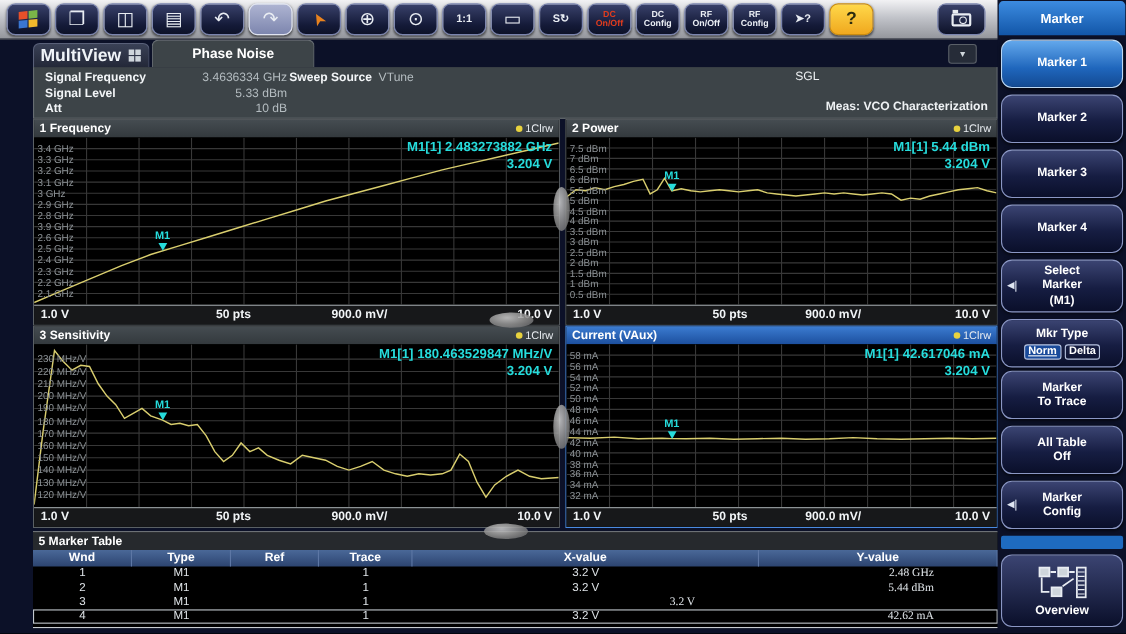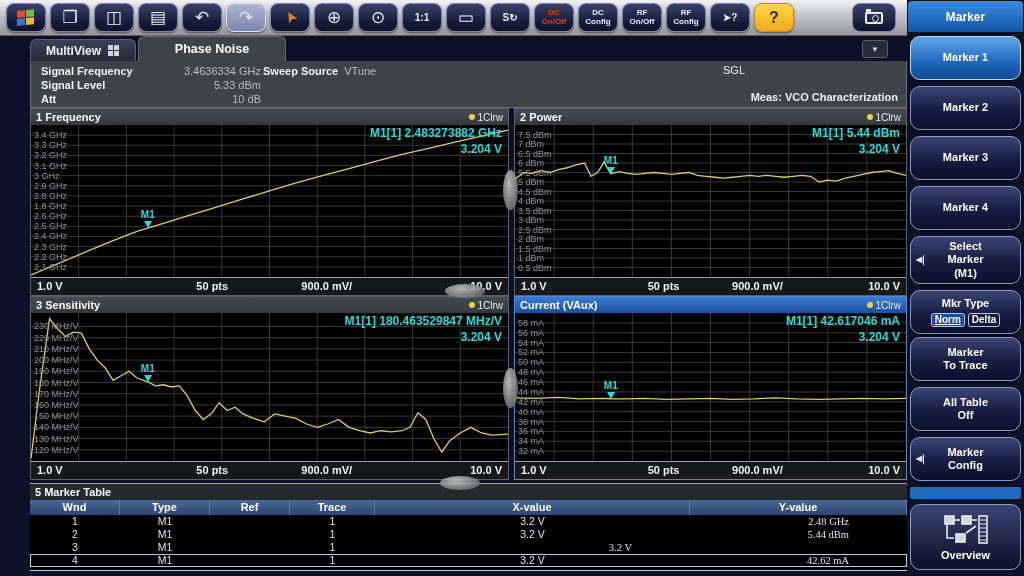--- a/index.html
+++ b/index.html
@@ -34,21 +34,21 @@
   .cam{width:18px;height:12px;border:2px solid #e9edf3;border-radius:2px;position:relative;}
   .cam:before{content:"";position:absolute;left:5px;top:1.5px;width:5px;height:5px;
         border:1.5px solid #e9edf3;border-radius:50%;}
   .cam:after{content:"";position:absolute;left:-1px;top:-5px;width:5px;height:3px;background:#e9edf3;}
 
   
   .tabbar{position:absolute;left:30px;top:36px;width:877px;height:25px;}
   .tab{position:absolute;display:flex;align-items:center;justify-content:center;
        font-weight:bold;cursor:pointer;border-radius:6px 6px 0 0;}
   .tab-mv{left:0;top:3px;width:106px;height:22px;background:linear-gradient(180deg,#3a4156,#232838);
-          border:1px solid #596078;border-bottom:none;font-size:12px;color:#f0f4f8;}
+          border:1px solid #596078;border-bottom:none;font-size:16px;color:#f0f4f8;}
   .tab-pn{left:108px;top:0;width:148px;height:25px;background:#3d4448;
           border:1px solid #676d72;border-bottom:none;font-size:12.5px;color:#fff;}
   .gridicon{display:inline-block;width:12px;height:12px;margin-left:7px;}
   .gridicon i{float:left;width:5px;height:5px;margin:0 1px 1px 0;background:#cfd6dc;}
   .tab-dd{position:absolute;left:832px;top:4px;width:26px;height:18px;background:#262c38;
           border:1px solid #5a6068;border-radius:3px;color:#cfd6dc;font-size:8px;
           display:flex;align-items:center;justify-content:center;cursor:pointer;}
 
   
   .infobar{position:absolute;left:30px;top:61px;width:877px;height:47px;background:#3d4448;
@@ -278,21 +278,21 @@
             <line x1="0" x2="100" y1="93.33333333333333" y2="93.33333333333333" stroke="#383838" vector-effect="non-scaling-stroke"></line>
             <polyline points="0.00,98.67 5.56,91.33 11.11,84.00 16.67,76.67 22.22,70.00 27.78,64.67 33.33,59.33 38.89,54.00 44.44,48.67 50.00,43.33 55.56,38.00 61.11,33.33 66.67,28.67 72.22,24.00 77.78,19.33 83.33,15.33 88.89,11.33 94.44,7.33 100.00,3.33" fill="none" stroke="#d9ce6e" stroke-width="1.3" vector-effect="non-scaling-stroke"></polyline>
           </svg>
           <div class="ylab" style="top: calc(6.66667% - 5px);">3.4 GHz</div>
           <div class="ylab" style="top: calc(13.3333% - 5px);">3.3 GHz</div>
           <div class="ylab" style="top: calc(20% - 5px);">3.2 GHz</div>
           <div class="ylab" style="top: calc(26.6667% - 5px);">3.1 GHz</div>
           <div class="ylab" style="top: calc(33.3333% - 5px);">3 GHz</div>
           <div class="ylab" style="top: calc(40% - 5px);">2.9 GHz</div>
           <div class="ylab" style="top: calc(46.6667% - 5px);">2.8 GHz</div>
-          <div class="ylab" style="top: calc(53.3333% - 5px);">1.8 GHz</div>
+          <div class="ylab" style="top: calc(53.3333% - 5px);">3.9 GHz</div>
           <div class="ylab" style="top: calc(60% - 5px);">2.6 GHz</div>
           <div class="ylab" style="top: calc(66.6667% - 5px);">2.5 GHz</div>
           <div class="ylab" style="top: calc(73.3333% - 5px);">2.4 GHz</div>
           <div class="ylab" style="top: calc(80% - 5px);">2.3 GHz</div>
           <div class="ylab" style="top: calc(86.6667% - 5px);">2.2 GHz</div>
           <div class="ylab" style="top: calc(93.3333% - 5px);">2.1 GHz</div>
           <div class="readout">
             <div>M1[1]  2.483273882 GHz</div>
             <div>3.204 V</div>
           </div>

